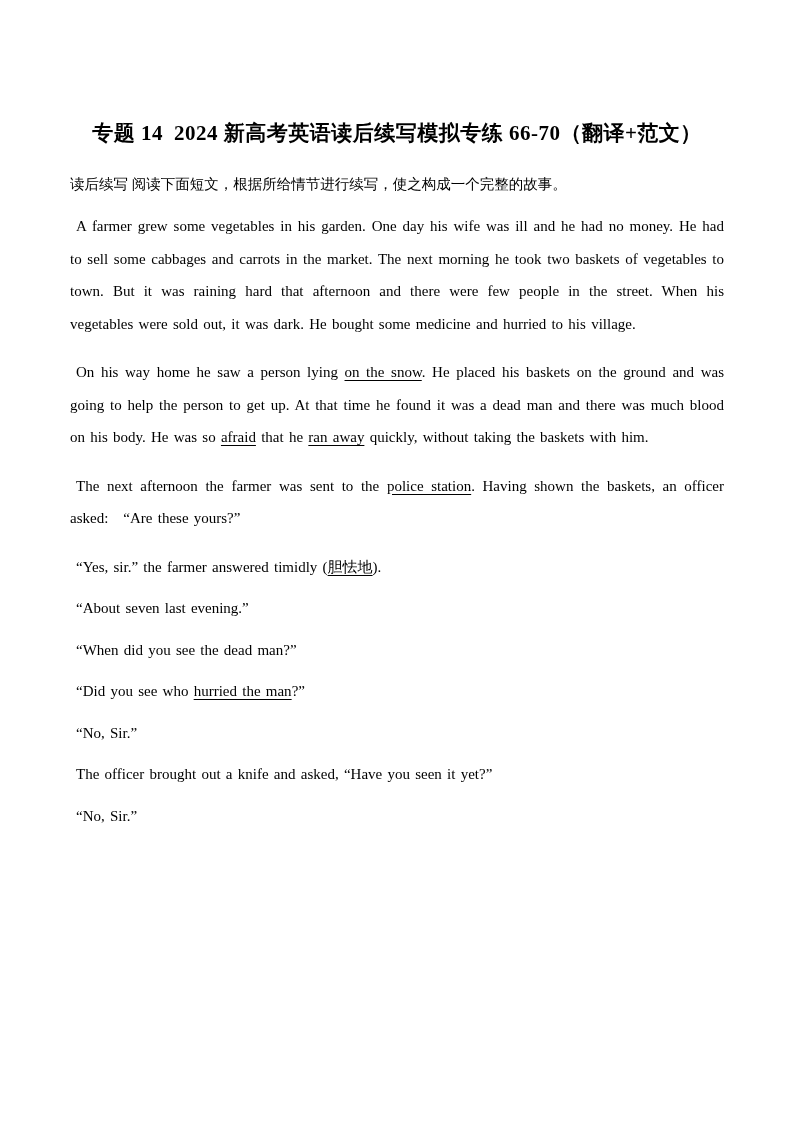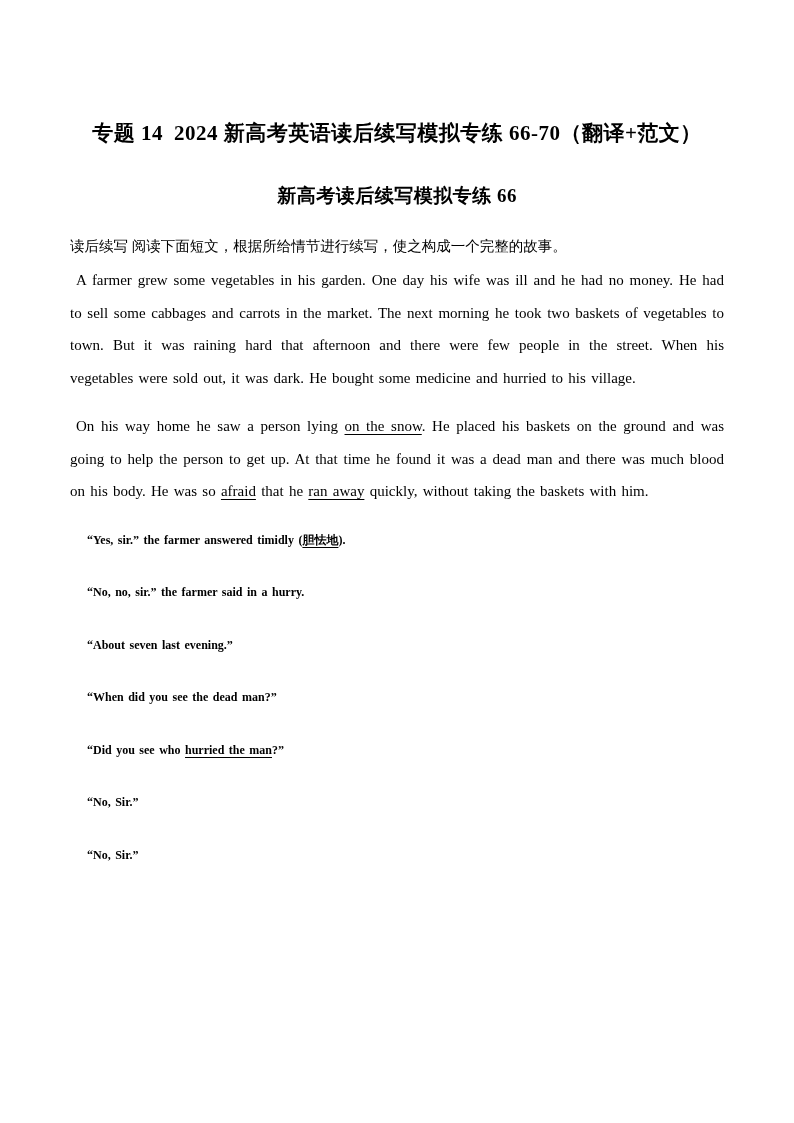--- a/index.html
+++ b/index.html
@@ -41,63 +41,62 @@
   }
   p.story {
     margin: 16px 0 0 0;
     font-size: 15px;
     line-height: 32.5px;
     text-align: justify;
     text-indent: 6px;
     word-spacing: 1.5px;
   }
   p.story.first {
-    margin-top: 8px;
+    margin-top: 16px;
   }
   p.dialogue {
-    margin: 11px;
-    font-size: 12px;
+    margin: 0;
+    font-size: 15px;
     line-height: 41.5px;
     text-indent: 6px;
     word-spacing: 1.5px;
-    font-weight: bold;
   }
   p.dialogue.first {
     margin-top: 12px;
   }
   .u {
     text-decoration: underline;
     text-underline-offset: 3px;
   }
 </style>
 </head>
 <body>
 
 <div class="page">
 
   <h1 class="doc-title">专题 14 2024 新高考英语读后续写模拟专练 66-70（翻译+范文）</h1>
 
-  <h2 class="doc-subtitle">新高考读后续写模拟专练 66</h2>
 
   <p class="instruction">读后续写 阅读下面短文，根据所给情节进行续写，使之构成一个完整的故事。</p>
 
   <p class="story first"><span>A farmer grew some vegetables in his garden. One day his wife was ill and he had no money. He had to sell some cabbages and carrots in the market. The next morning he took two baskets of vegetables to town. But it was raining hard that afternoon and there were few people in the street. When his vegetables were sold out, it was dark. He bought some medicine and hurried to his village.</span></p>
 
   <p class="story"><span>On his way home he saw a person lying </span><span class="u">on the snow</span><span>. He placed his baskets on the ground and was going to help the person to get up. At that time he found it was a dead man and there was much blood on his body. He was so </span><span class="u">afraid</span><span> that he </span><span class="u">ran away</span><span> quickly, without taking the baskets with him.</span></p>
 
+  <p class="story"><span>The next afternoon the farmer was sent to the </span><span class="u">police station</span><span>. Having shown the baskets, an officer asked: “Are these yours?”</span></p>
 
   <p class="dialogue first"><span>“Yes, sir.” the farmer answered timidly (</span><span class="u">胆怯地</span><span>).</span></p>
 
 
-  <p class="dialogue"><span>“No, no, sir.” the farmer said in a hurry.</span></p>
 
   <p class="dialogue"><span>“About seven last evening.”</span></p>
 
   <p class="dialogue"><span>“When did you see the dead man?”</span></p>
 
   <p class="dialogue"><span>“Did you see who </span><span class="u">hurried the man</span><span>?”</span></p>
 
   <p class="dialogue"><span>“No, Sir.”</span></p>
 
+  <p class="dialogue"><span>The officer brought out a knife and asked, “Have you seen it yet?”</span></p>
 
   <p class="dialogue"><span>“No, Sir.”</span></p>
 
 </div>
 
 </body></html>

